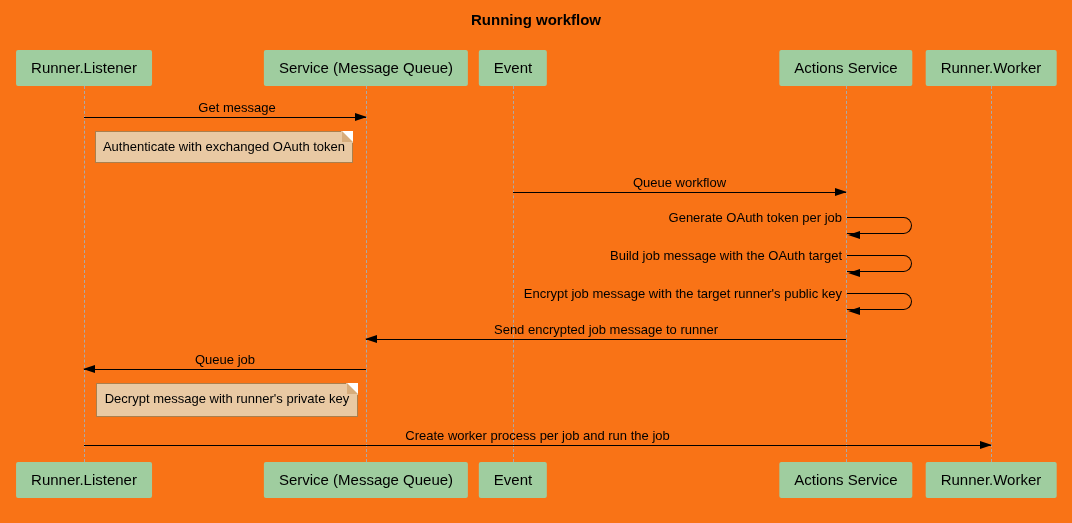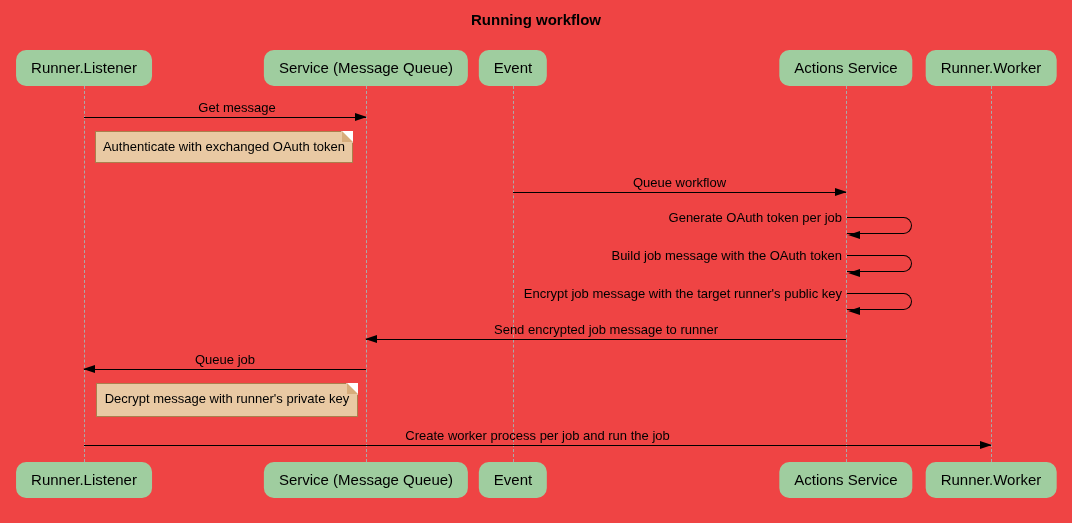--- a/index.html
+++ b/index.html
@@ -1,20 +1,20 @@
 <!DOCTYPE html>
 <html><head>
 <meta charset="utf-8">
 <style>
   html, body { margin: 0; padding: 0; background: #ffffff; }
   .diagram {
     position: relative;
     width: 1072px;
     height: 523px;
-    background: #ef4444;
+    background: #f97316;
     font-family: "Liberation Sans", sans-serif;
     color: #000;
     overflow: hidden;
   }
   .title {
     position: absolute;
     top: 11px; left: 0; width: 1072px;
     text-align: center;
     font-size: 15px;
     font-weight: bold;
@@ -26,21 +26,21 @@
     width: 0;
     border-left: 1px dashed #a9a9a9;
   }
   .actor {
     position: absolute;
     transform: translateX(-50%);
     height: 36px;
     line-height: 36px;
     padding: 0 15px;
     background: #9fcd9f;
-    border-radius: 10px;
+    border-radius: 2px;
     font-size: 15px;
     white-space: nowrap;
     text-align: center;
   }
   .actor.top { top: 50px; }
   .actor.bottom { top: 462px; }
   .msg-label {
     position: absolute;
     font-size: 13px;
     line-height: 15px;
@@ -139,21 +139,21 @@
   <div class="msg-label" style="left:513px; width:333px; top:175px;">Queue workflow</div>
   <div class="msg-line" style="left:513px; width:333px; top:192px;">
     <span class="head-right"></span>
   </div>
 
   <div class="msg-label right-align" style="right:230px; top:210px;">Generate OAuth token per job</div>
   <div class="self-loop" style="left:847px; top:217px;">
     <span class="head-left"></span>
   </div>
 
-  <div class="msg-label right-align" style="right:230px; top:248px;">Build job message with the OAuth token</div>
+  <div class="msg-label right-align" style="right:230px; top:248px;">Build job message with the OAuth target</div>
   <div class="self-loop" style="left:847px; top:255px;">
     <span class="head-left"></span>
   </div>
 
   <div class="msg-label right-align" style="right:230px; top:286px;">Encrypt job message with the target runner's public key</div>
   <div class="self-loop" style="left:847px; top:293px;">
     <span class="head-left"></span>
   </div>
 
   <div class="msg-label" style="left:366px; width:480px; top:322px;">Send encrypted job message to runner</div>

